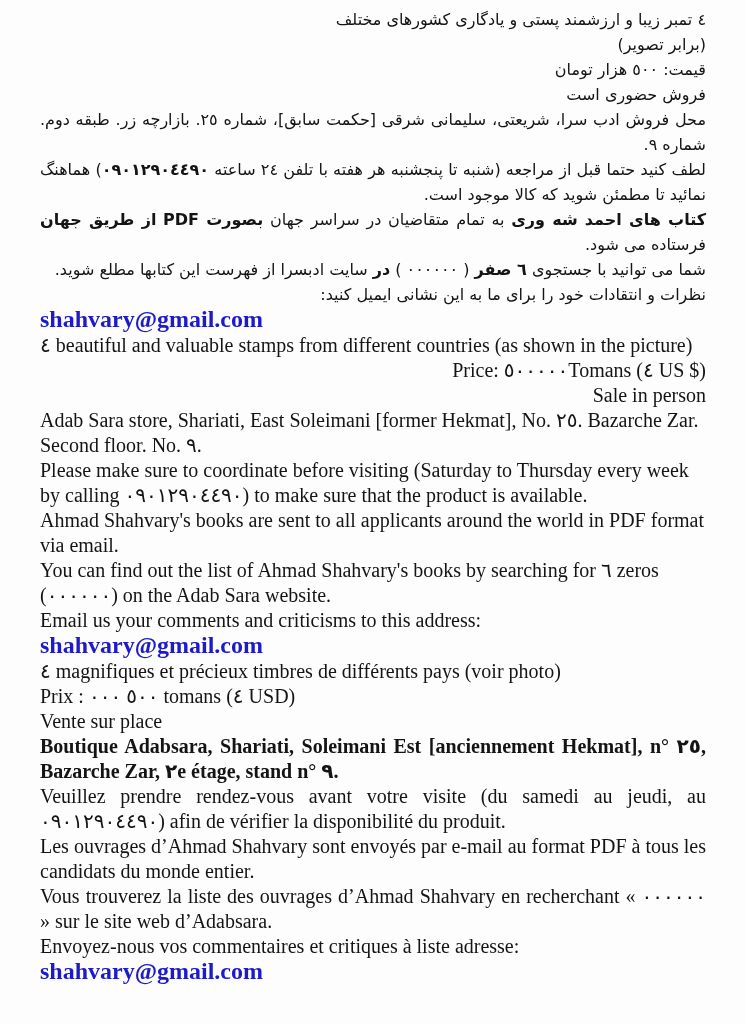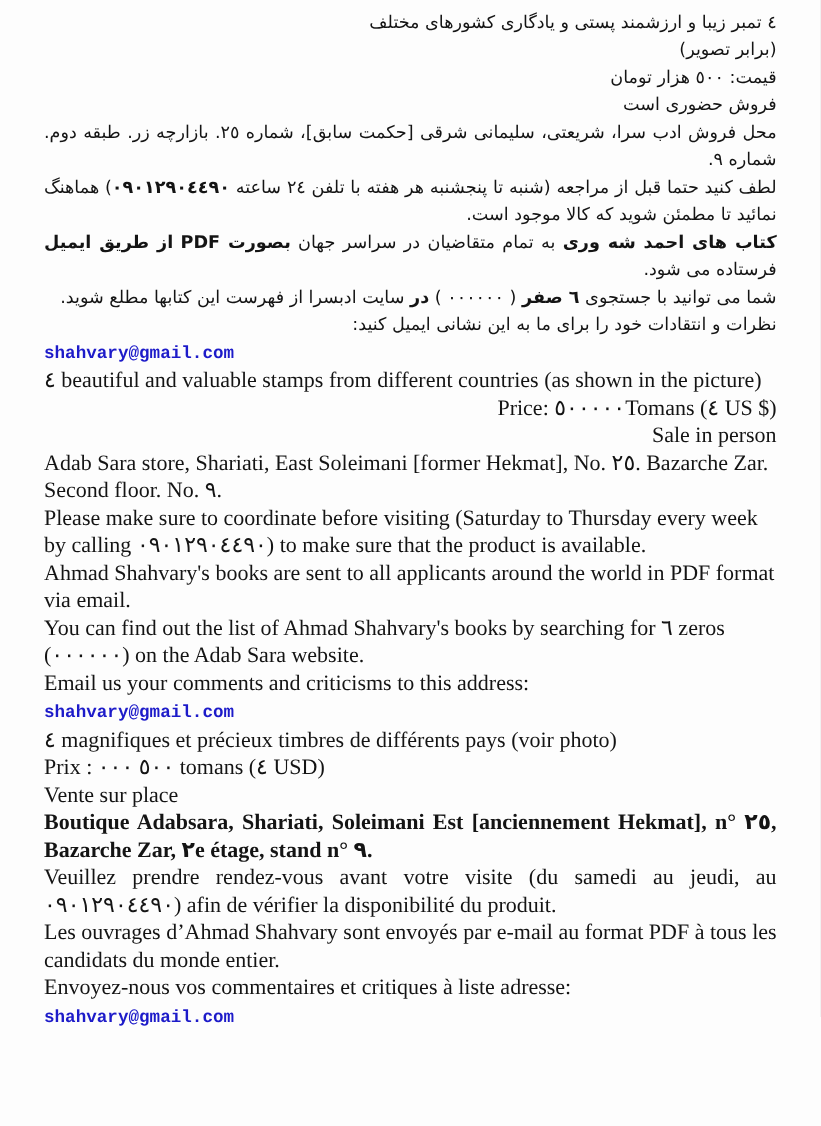--- a/index.html
+++ b/index.html
@@ -27,37 +27,37 @@
   .para.fa {
     font-family: "DejaVu Sans", "Liberation Serif", sans-serif;
     font-size: 16px;
     line-height: 25px;
   }
   .b { font-weight: bold; }
   a.email {
     color: var(--link-color, #1d1bc9);
     font-weight: bold;
     text-decoration: none;
-    font-family: Liberation Mono, monospace;
-    font-size: 16px;
+    font-family: Liberation Serif, serif;
+    font-size: 24px;
   }
 </style>
 </head>
 <body>
 
 <div class="page">
   <div class="content" id="doc-content">
       <div class="section">
         <div class="para fa" dir="rtl" lang="fa" style="text-align: justify;"><span>٤ تمبر زیبا و ارزشمند پستی و یادگاری کشورهای مختلف</span></div>
         <div class="para fa" dir="rtl" lang="fa" style="text-align: justify;"><span>(برابر تصویر)</span></div>
         <div class="para fa" dir="rtl" lang="fa" style="text-align: justify;"><span>قیمت: ٥٠٠ هزار تومان</span></div>
         <div class="para fa" dir="rtl" lang="fa" style="text-align: justify;"><span>فروش حضوری است</span></div>
         <div class="para fa" dir="rtl" lang="fa" style="text-align: justify;"><span>محل فروش ادب سرا، شریعتی، سلیمانی شرقی [حکمت سابق]، شماره ٢٥. بازارچه زر. طبقه دوم. شماره ٩.</span></div>
         <div class="para fa" dir="rtl" lang="fa" style="text-align: justify;"><span>لطف کنید حتما قبل از مراجعه (شنبه تا پنجشنبه هر هفته با تلفن ٢٤ ساعته </span><span class="b">٠٩٠١٢٩٠٤٤٩٠</span><span>) هماهنگ نمائید تا مطمئن شوید که کالا موجود است.</span></div>
-        <div class="para fa" dir="rtl" lang="fa" style="text-align: justify;"><span class="b">کتاب های احمد شه وری</span><span> به تمام متقاضیان در سراسر جهان </span><span class="b">بصورت PDF</span><span> </span><span class="b">از طریق ایمیل</span><span> فرستاده می شود.</span></div>
+        <div class="para fa" dir="rtl" lang="fa" style="text-align: justify;"><span class="b">کتاب های احمد شه وری</span><span> به تمام متقاضیان در سراسر جهان </span><span class="b">بصورت PDF</span><span> </span><span class="b">از طریق جهان</span><span> فرستاده می شود.</span></div>
         <div class="para fa" dir="rtl" lang="fa" style="text-align: justify;"><span>شما می توانید با جستجوی </span><span class="b">٦ صفر</span><span> ( ٠٠٠٠٠٠ ) </span><span class="b">در</span><span> سایت ادبسرا از فهرست این کتابها مطلع شوید.</span></div>
         <div class="para fa" dir="rtl" lang="fa" style="text-align: justify;"><span>نظرات و انتقادات خود را برای ما به این نشانی ایمیل کنید:</span></div>
         <div class="para" dir="ltr" lang="fa" style="text-align: left;"><a class="email b" href="mailto:shahvary@gmail.com">shahvary@gmail.com</a></div>
       </div>
       <div class="section">
         <div class="para" dir="ltr" lang="en" style="text-align: left;"><span>٤ beautiful and valuable stamps from different countries (as shown in the picture)</span></div>
         <div class="para" dir="ltr" lang="en" style="text-align: right;"><span>Price: ٥٠٠٠٠٠Tomans (٤ US $)</span></div>
         <div class="para" dir="ltr" lang="en" style="text-align: right; font-family: Liberation Serif, serif;"><span>Sale in person</span></div>
         <div class="para" dir="ltr" lang="en" style="text-align: left;"><span>Adab Sara store, Shariati, East Soleimani [former Hekmat], No. ٢٥. Bazarche Zar. Second floor. No. ٩.</span></div>
         <div class="para" dir="ltr" lang="en" style="text-align: left;"><span>Please make sure to coordinate before visiting (Saturday to Thursday every week by calling ٠٩٠١٢٩٠٤٤٩٠) to make sure that the product is available.</span></div>
@@ -66,17 +66,18 @@
         <div class="para" dir="ltr" lang="en" style="text-align: left;"><span>Email us your comments and criticisms to this address:</span></div>
         <div class="para" dir="ltr" lang="en" style="text-align: left;"><a class="email b" href="mailto:shahvary@gmail.com">shahvary@gmail.com</a></div>
       </div>
       <div class="section">
         <div class="para" dir="ltr" lang="fr" style="text-align: justify;"><span>٤ magnifiques et précieux timbres de différents pays (voir photo)</span></div>
         <div class="para" dir="ltr" lang="fr" style="text-align: justify;"><span>Prix : ٥٠٠ ٠٠٠ tomans (٤ USD)</span></div>
         <div class="para" dir="ltr" lang="fr" style="text-align: justify;"><span>Vente sur place</span></div>
         <div class="para" dir="ltr" lang="fr" style="text-align: justify; font-weight: bold;"><span>Boutique Adabsara, Shariati, Soleimani Est [anciennement Hekmat], n° ٢٥, Bazarche Zar, ٢e étage, stand n° ٩.</span></div>
         <div class="para" dir="ltr" lang="fr" style="text-align: justify;"><span>Veuillez prendre rendez-vous avant votre visite (du samedi au jeudi, au ٠٩٠١٢٩٠٤٤٩٠) afin de vérifier la disponibilité du produit.</span></div>
         <div class="para" dir="ltr" lang="fr" style="text-align: justify;"><span>Les ouvrages d’Ahmad Shahvary sont envoyés par e-mail au format PDF à tous les candidats du monde entier.</span></div>
+        <div class="para" dir="ltr" lang="fr" style="text-align: justify;"><span>Vous trouverez la liste des ouvrages d’Ahmad Shahvary en recherchant « ٠٠٠٠٠٠ » sur le site web d’Adabsara.</span></div>
         <div class="para" dir="ltr" lang="fr" style="text-align: justify;"><span>Envoyez-nous vos commentaires et critiques à liste adresse:</span></div>
         <div class="para" dir="ltr" lang="fr" style="text-align: justify;"><a class="email b" href="mailto:shahvary@gmail.com">shahvary@gmail.com</a></div>
       </div>
     </div>
 </div>
 
 </body></html>

